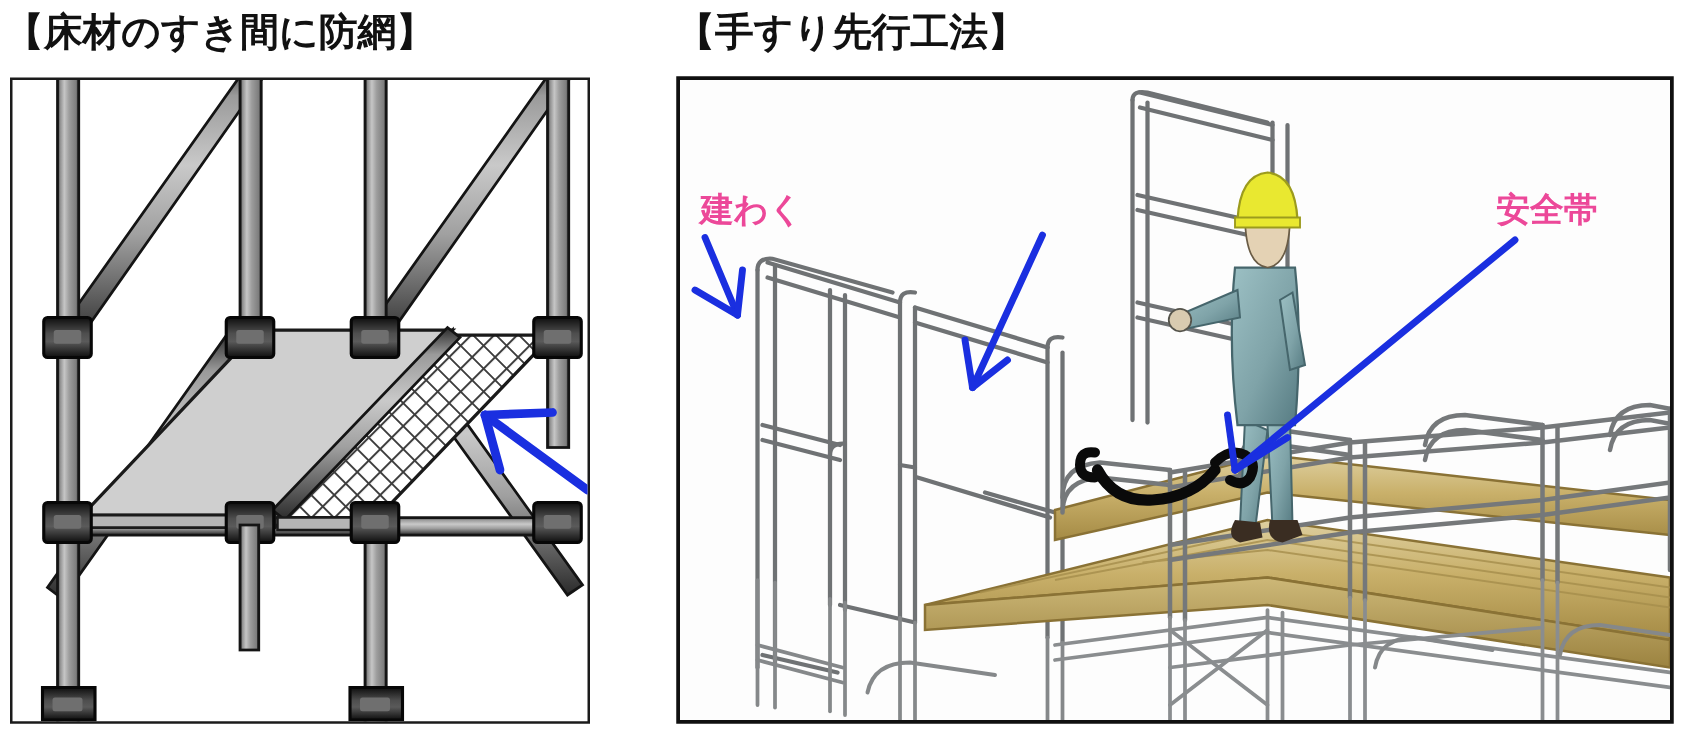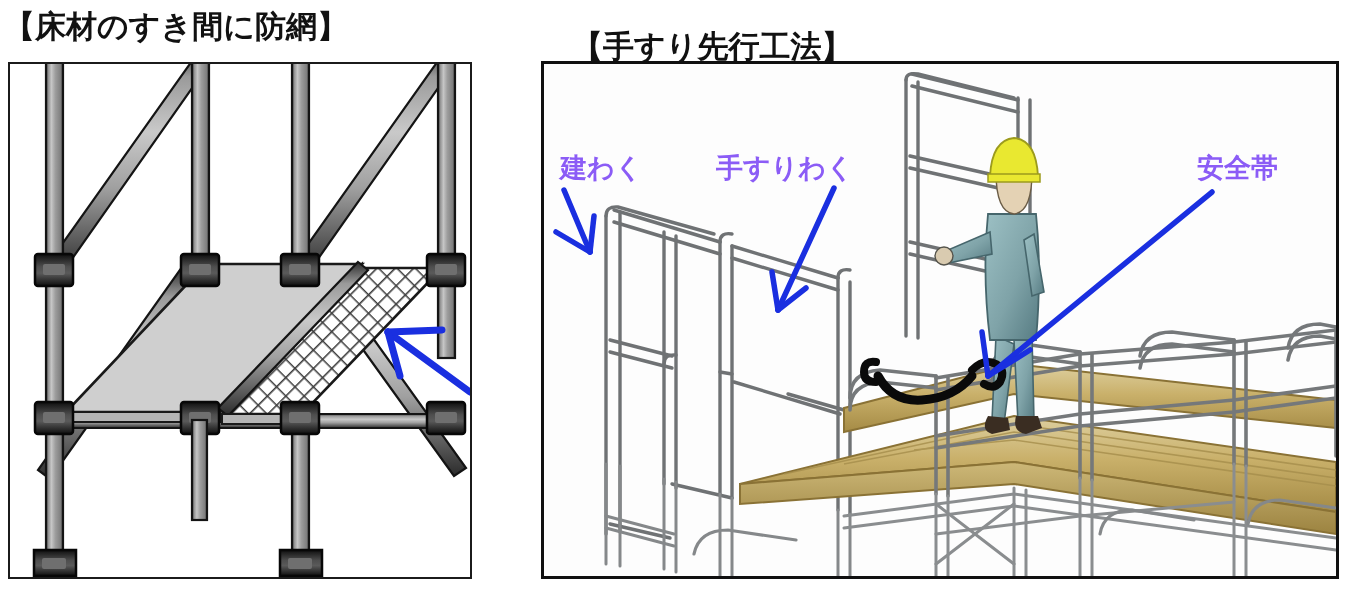--- a/index.html
+++ b/index.html
@@ -18,21 +18,21 @@
     position:absolute;
     font-weight:bold;
     color:#111111;
     font-size:31px;
     letter-spacing:0px;
     line-height:40px;
     white-space:nowrap;
     font-family:"DejaVu Sans","Liberation Sans",sans-serif;
   }
   #title-left{left:4px;top:6px;}
-  #title-right{left:572px;top:6px;margin-top:20px;}
+  #title-right{left:541px;top:6px;}
 
   
   .panel{
     position:absolute;
     background:#ffffff;
     box-sizing:border-box;
   }
   #panel-left{
     left:8px;top:62px;width:464px;height:517px;
     border:2px solid #1b1b1b;
@@ -41,21 +41,21 @@
     left:541px;top:61px;width:798px;height:518px;
     border:3px solid #101010;
   }
   .canvas{position:absolute;left:0;top:0;width:100%;height:100%;display:block;}
 
   
   .anno{
     position:absolute;
     font-size:27px;
     font-weight:700;
-    color:#8b5cf6;
+    color:#ec4899;
     white-space:nowrap;
     font-family:"DejaVu Sans","Liberation Sans",sans-serif;
     text-shadow:0 0 3px #fff,0 0 3px #fff,0 0 6px #fff;
     pointer-events:none;
   }
   #anno-tatewaku{left:16px;top:86px;}
   #anno-tesuriwaku{left:172px;top:86px;}
   #anno-anzentai{left:653px;top:86px;}
 </style>
 </head>
@@ -392,17 +392,16 @@
       </g>
 
       <g stroke="#1a2fe0" stroke-width="5.5" stroke-linecap="round">
         <line x1="668" y1="128" x2="444" y2="312"></line>
         <line x1="444" y1="312" x2="438" y2="268"></line>
         <line x1="444" y1="312" x2="486" y2="286"></line>
       </g>
     </svg>
 
     <div class="anno" id="anno-tatewaku">建わく</div>
-    <div class="anno" id="anno-tesuriwaku">手すりわく</div>
     <div class="anno" id="anno-anzentai">安全帯</div>
   </div>
 
 </div>
 
 </body></html>

